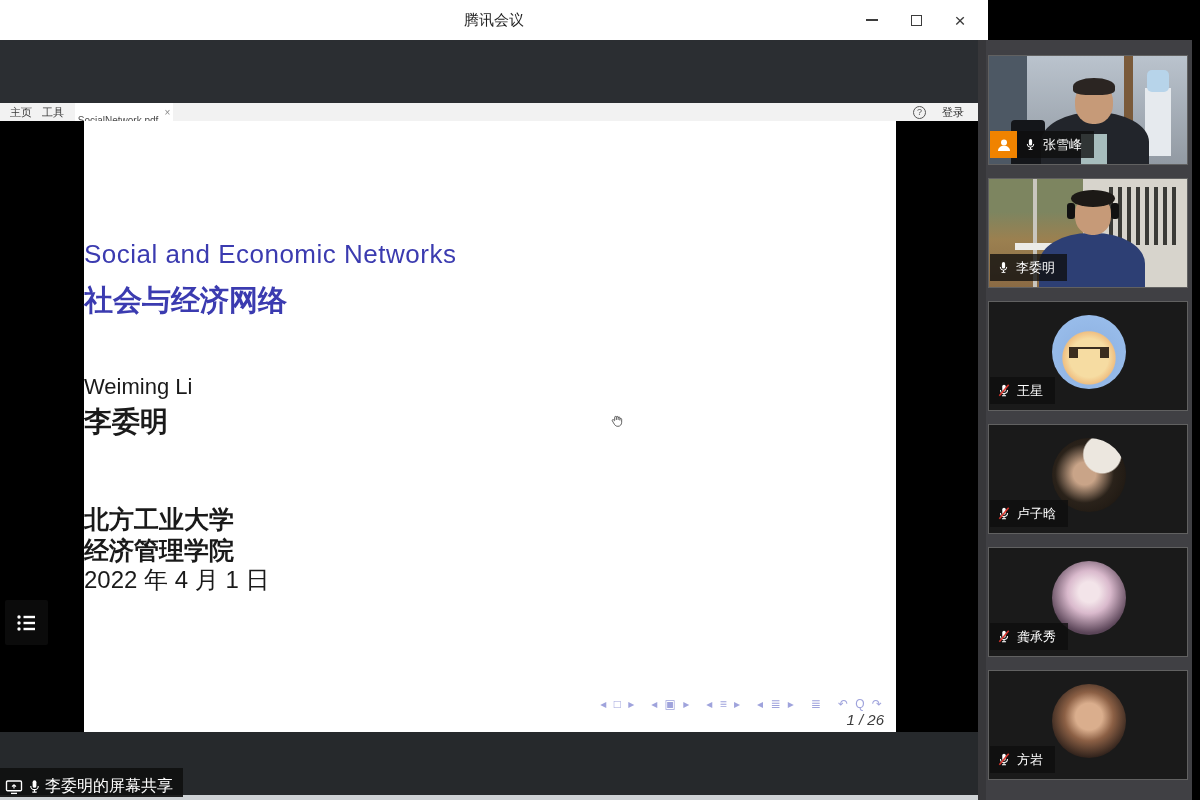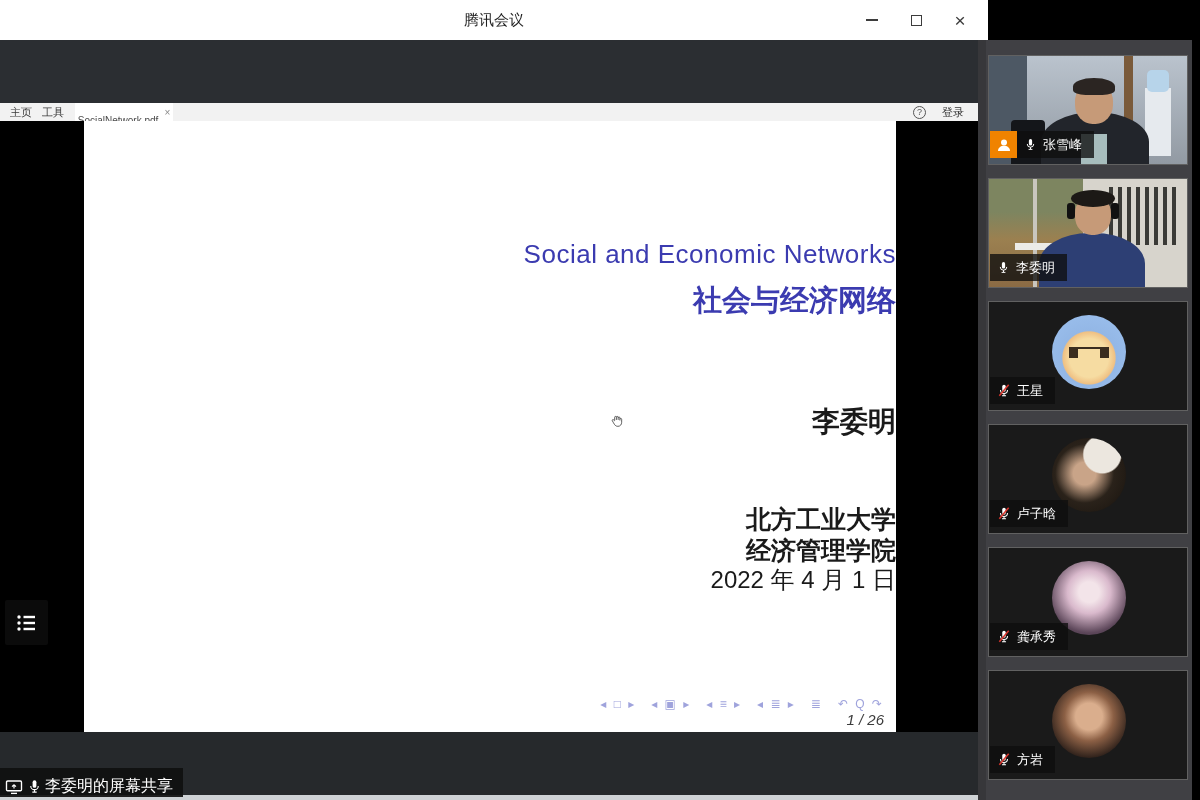--- a/index.html
+++ b/index.html
@@ -32,21 +32,21 @@
   .doc-tab .lbl { font-size:10px; color:#4a4a4a;margin-top:16px; }
   .doc-tab .x { font-size:10px; color:#8a8a8a; }
   .tb-right { position:absolute; right:14px; top:0; height:18px; display:flex; align-items:center; gap:16px; }
   .help-circ { width:13px; height:13px; border:1px solid #555; border-radius:50%; font-size:9px;
     color:#555; display:flex; align-items:center; justify-content:center; }
   .login { font-size:11px; color:#333; }
 
   
   .pdfcanvas { position:absolute; left:0; top:81px; width:978px; height:611px; background:#000; }
   .page { position:absolute; left:84px; top:0; width:812px; height:611px; background:#ffffff; }
-  .ctr { position:absolute; left:0; width:812px; text-align:right; }
+  .ctr { position:absolute; left:0; width:812px; text-align:left; }
   .t-en { top:118px; font-size:26px; letter-spacing:0.5px; color:#3b3bb0; }
   .t-zh { top:160px; font-size:29px; font-weight:700; color:#3b3bb0; }
   .a-en { top:253px; font-size:22px; color:#1a1a1a; }
   .a-zh { top:282px; font-size:28px; font-weight:700; color:#1a1a1a; }
   .aff1 { top:382px; font-size:25px; font-weight:600; color:#1a1a1a; }
   .aff2 { top:413px; font-size:25px; font-weight:600; color:#1a1a1a; }
   .date { top:443px; font-size:24px; color:#1a1a1a; }
   .navrow { position:absolute; right:12px; top:576px; display:flex; gap:15px;
     color:#9fa3dc; font-size:12px; }
   .navrow span { letter-spacing:2px; }
@@ -143,20 +143,21 @@
     <div class="tb-right">
       <span class="help-circ">?</span>
       <span class="login">登录</span>
     </div>
   </div>
 
   <div class="pdfcanvas">
     <div class="page">
       <div class="ctr t-en">Social and Economic Networks</div>
       <div class="ctr t-zh">社会与经济网络</div>
+      <div class="ctr a-en">Weiming Li</div>
       <div class="ctr a-zh">李委明</div>
       <div class="ctr aff1">北方工业大学</div>
       <div class="ctr aff2">经济管理学院</div>
       <div class="ctr date">2022 年 4 月 1 日</div>
 
       <div class="navrow">
         <span>◂ □ ▸</span>
         <span>◂ ▣ ▸</span>
         <span>◂ ≡ ▸</span>
         <span>◂ ≣ ▸</span>

